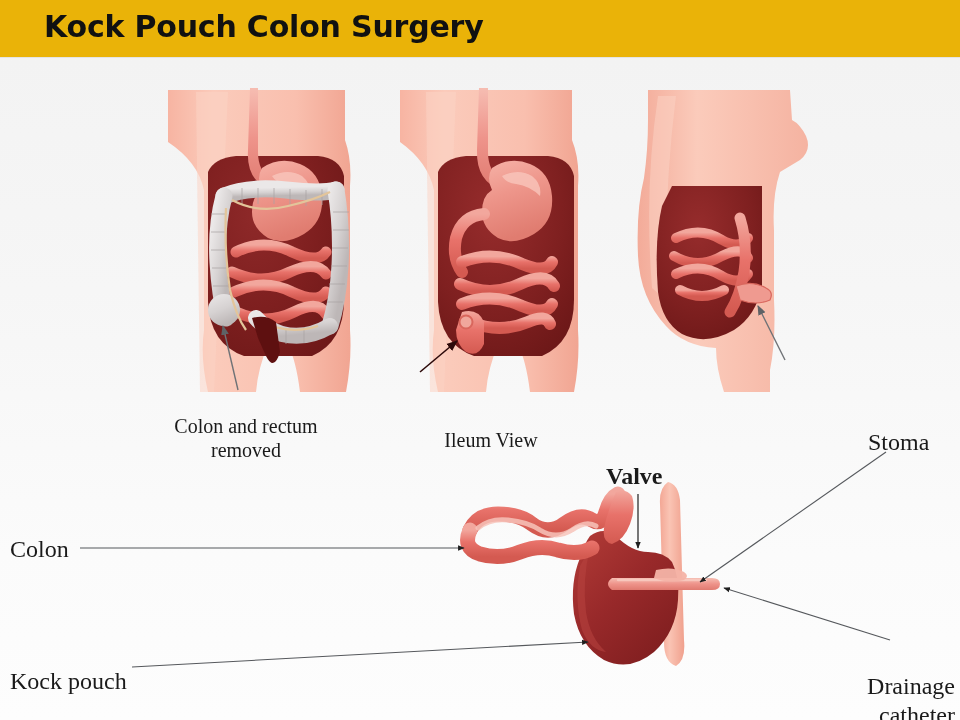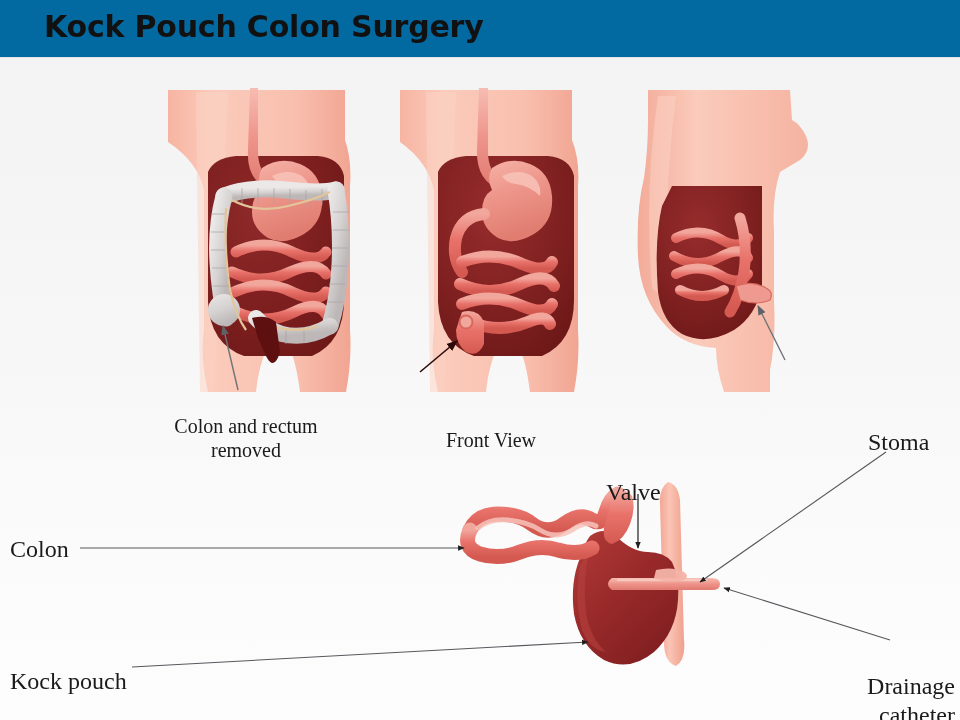--- a/index.html
+++ b/index.html
@@ -20,21 +20,21 @@
     width: 960px;
     height: 720px;
     background: #ffffff;
   }
   
   #title-band {
     position: absolute;
     left: 0; top: 0;
     width: 960px;
     height: 58px;
-    background: #0369a1;
+    background: #eab308;
   }
   #page-title {
     position: absolute;
     left: 44px;
     top: 9px;
     font-family: "DejaVu Sans", sans-serif;
     font-weight: bold;
     font-size: 30px;
     letter-spacing: -0.2px;
     color: #111111;
@@ -78,21 +78,21 @@
     font-family: "Liberation Serif", serif;
     font-size: 24px;
     color: #1a1a1a;
     line-height: 1.22;
     white-space: pre-line;
   }
   #caption-colon   { left: 148px; top: 414px; width: 196px; }
   #caption-front   { left: 400px; top: 428px; width: 182px; }
   #caption-side    { left: 632px; top: 428px; width: 160px; }
   #label-stoma     { left: 868px; top: 428px; }
-  #label-valve     { left: 606px; top: 478px; }
+  #label-valve     { left: 606px; top: 462px; font-weight: bold; }
   #label-ileum     { left: 10px;  top: 535px; }
   #label-kock      { left: 10px;  top: 667px; }
   #label-drainage  { left: 843px; top: 672px; text-align: right; width: 112px;}
 </style>
 </head>
 <body>
 
 <div id="slide">
 
   <div id="title-band">
@@ -304,21 +304,21 @@
       <line x1="80" y1="548" x2="464" y2="548" stroke="#55585c" stroke-width="1.1" marker-end="url(#arrBlack)"></line>
       <line x1="132" y1="667" x2="588" y2="642" stroke="#55585c" stroke-width="1.1" marker-end="url(#arrBlack)"></line>
       <line x1="638" y1="494" x2="638" y2="548" stroke="#1f1f1f" stroke-width="1.2" marker-end="url(#arrBlack)"></line>
       <line x1="886" y1="452" x2="700" y2="582" stroke="#55585c" stroke-width="1.1" marker-end="url(#arrBlack)"></line>
       <line x1="890" y1="640" x2="724" y2="588" stroke="#55585c" stroke-width="1.1" marker-end="url(#arrBlack)"></line>
     </g>
   </svg>
 
   <div class="caption" id="caption-colon">Colon and rectum
 removed</div>
-  <div class="caption" id="caption-front">Front View</div>
+  <div class="caption" id="caption-front">Ileum View</div>
   <div class="leader-label" id="label-stoma">Stoma</div>
   <div class="leader-label" id="label-valve">Valve</div>
   <div class="leader-label" id="label-ileum">Colon</div>
   <div class="leader-label" id="label-kock">Kock pouch</div>
   <div class="leader-label" id="label-drainage">Drainage
 catheter</div>
 
 </div>
 
 </body></html>

